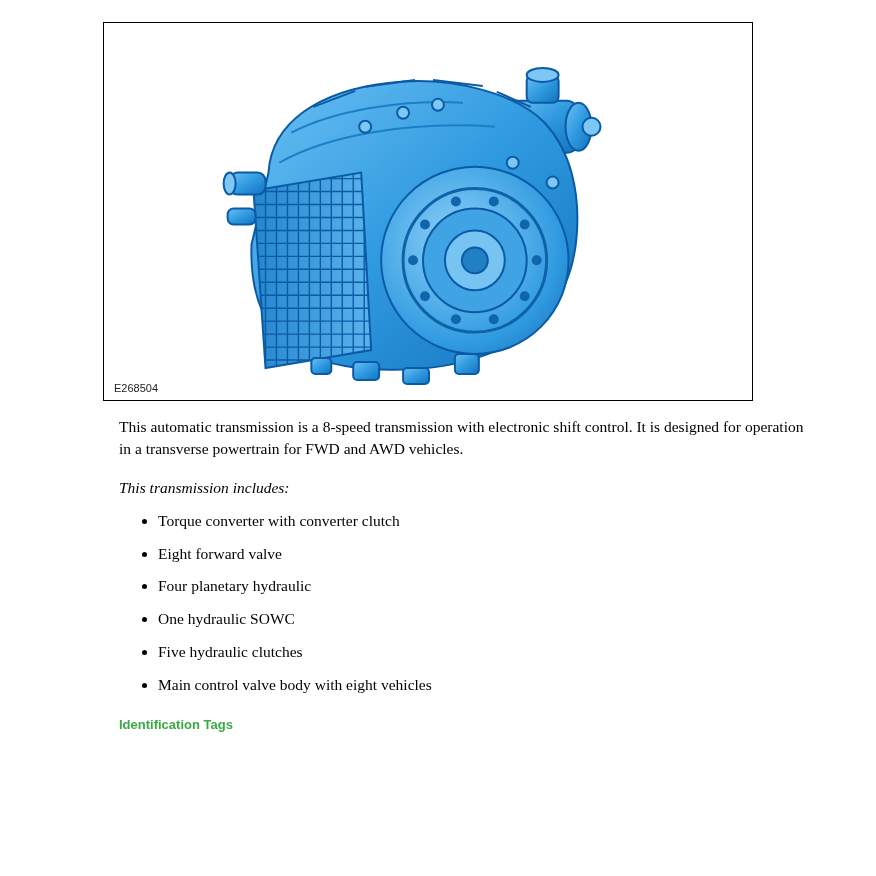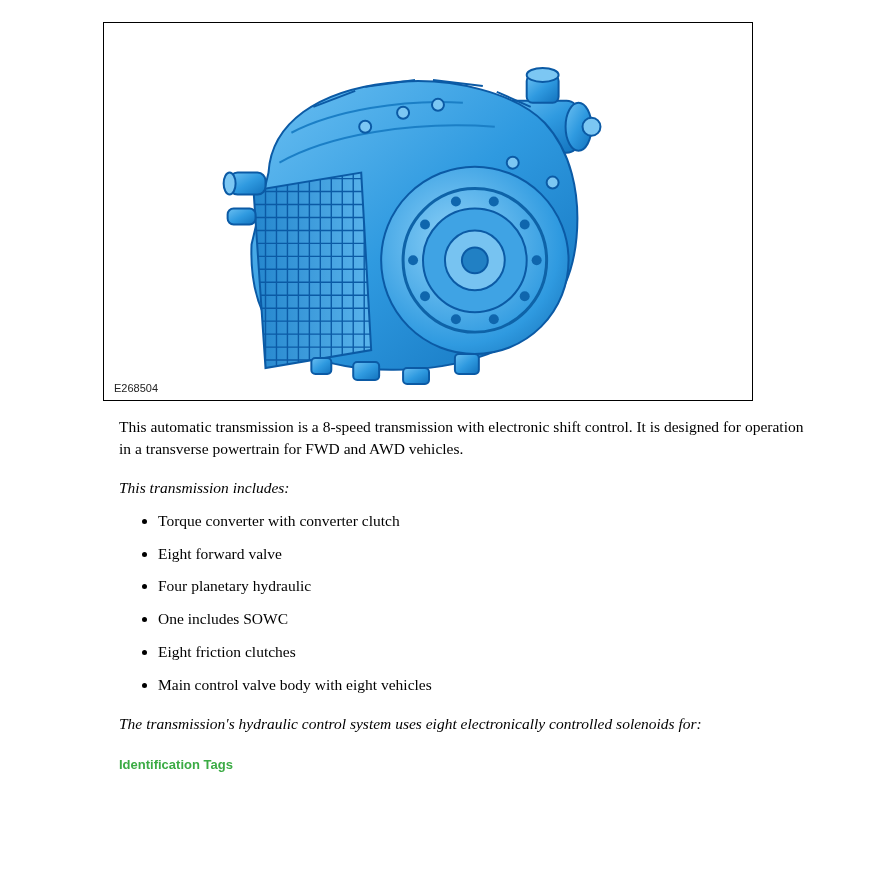--- a/index.html
+++ b/index.html
@@ -147,24 +147,23 @@
   <div class="body-text">
 
     <p class="para">This automatic transmission is a 8-speed transmission with electronic shift control. It is designed for operation in a transverse powertrain for FWD and AWD vehicles.</p>
 
     <p class="para-tight">This transmission includes:</p>
 
     <ul class="bullet-list">
       <li>Torque converter with converter clutch</li>
       <li>Eight forward valve</li>
       <li>Four planetary hydraulic</li>
-      <li>One includes SOWC</li>
-      <li>Eight friction clutches</li>
+      <li>One hydraulic SOWC</li>
+      <li>Five hydraulic clutches</li>
       <li>Main control valve body with eight vehicles</li>
     </ul>
 
-    <p class="para-tight">The transmission's hydraulic control system uses eight electronically controlled solenoids for:</p>
 
 
     <p class="green-heading" id="section-heading" style="color: rgb(59, 171, 68);">Identification Tags</p>
 
   </div>
 </div>
 
 </body></html>

